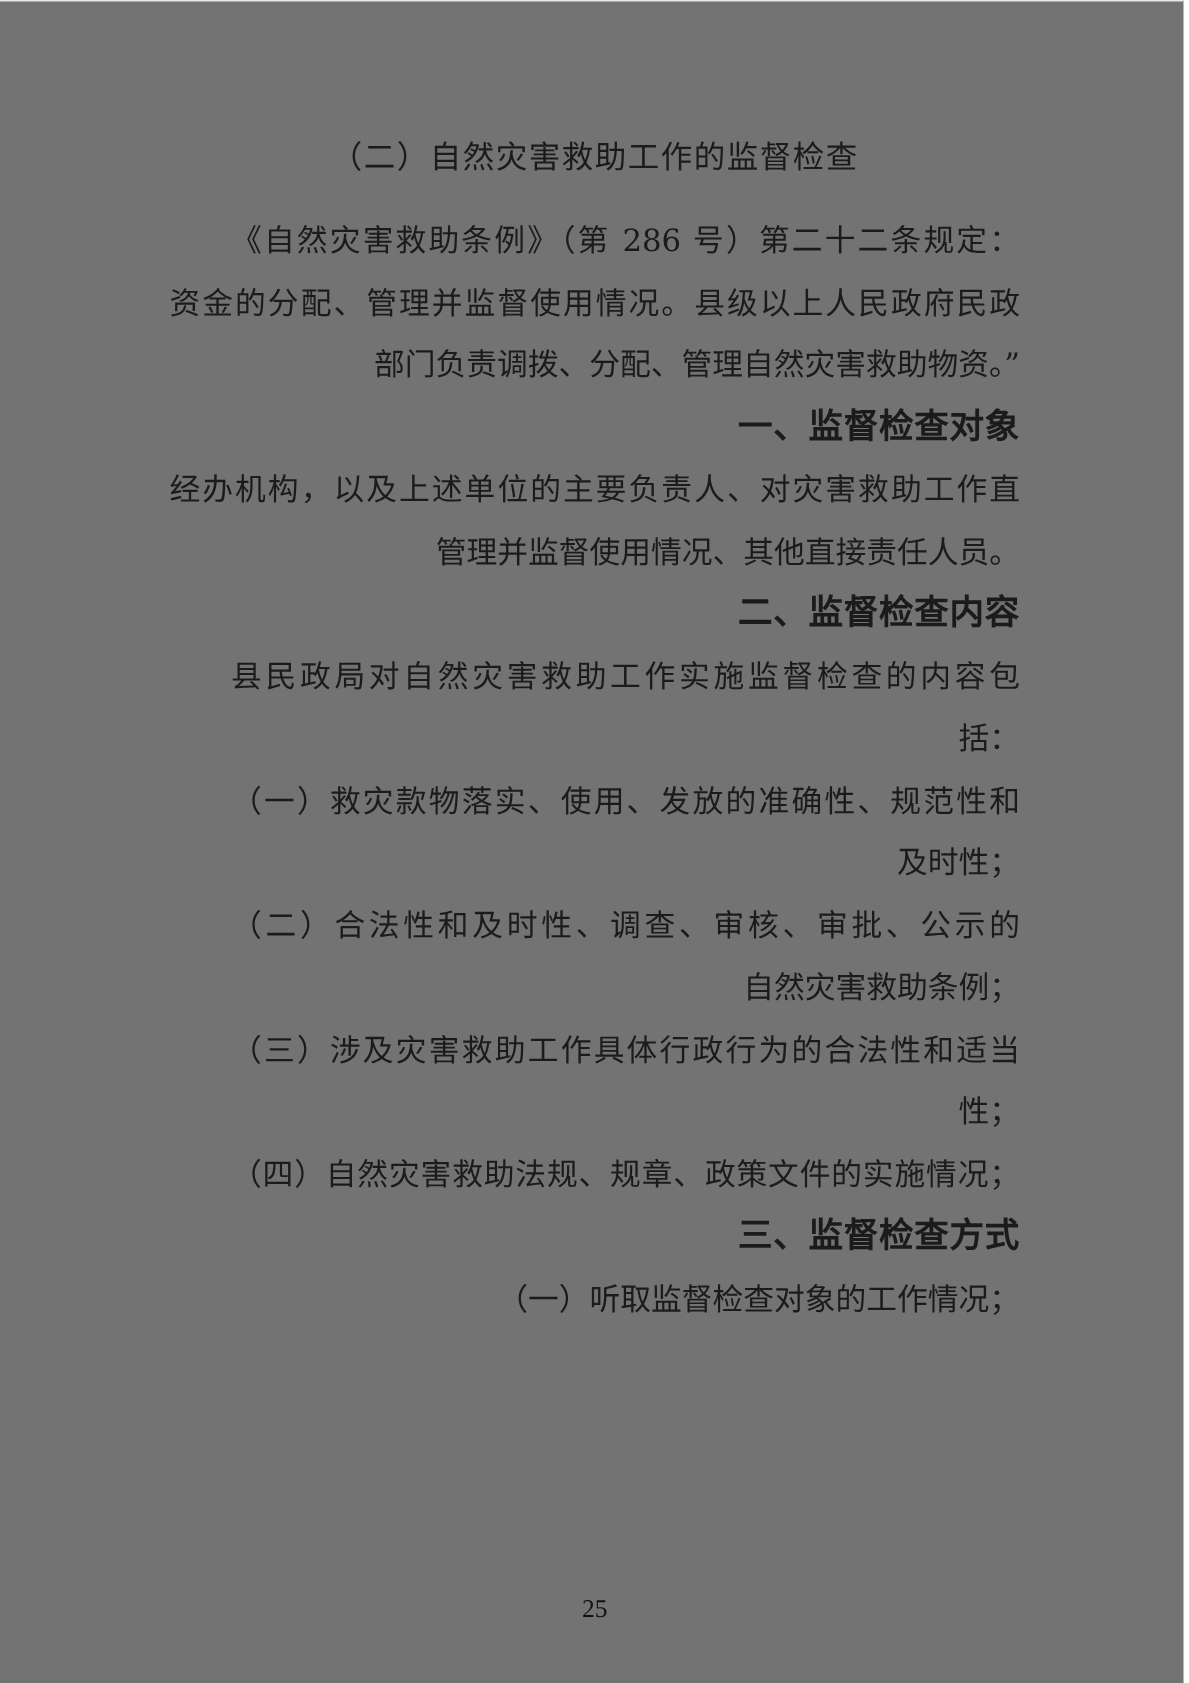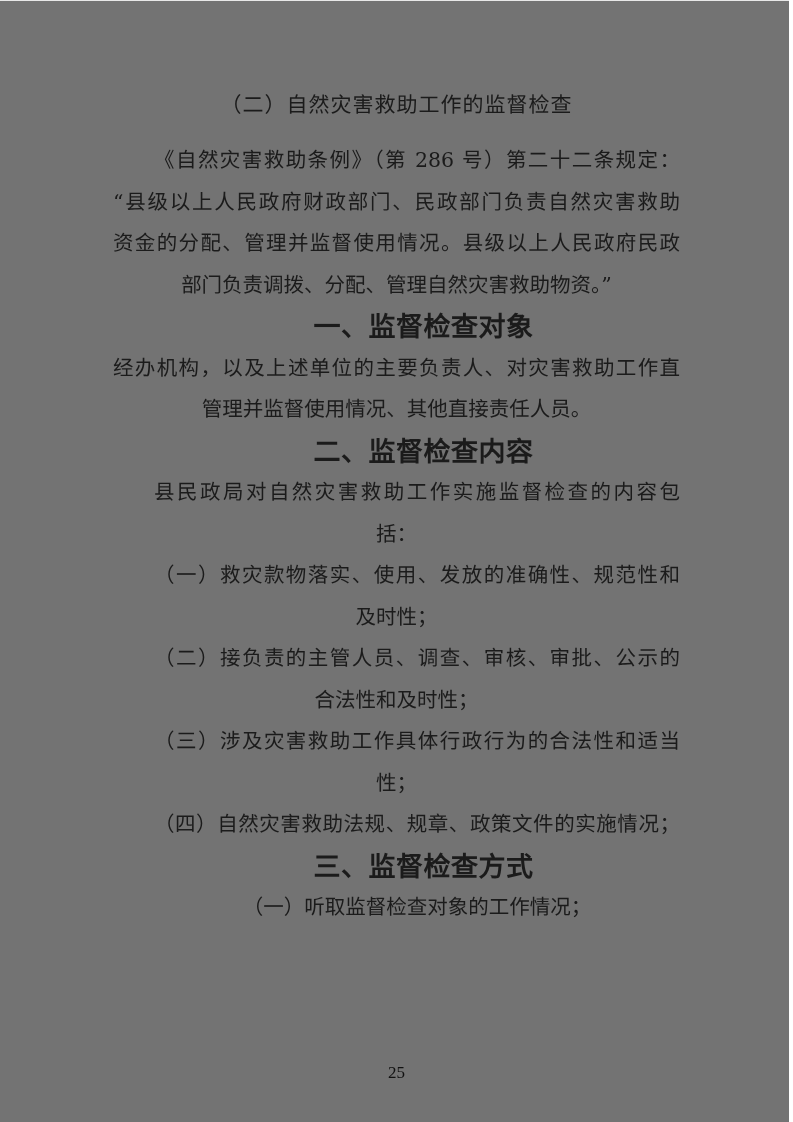--- a/index.html
+++ b/index.html
@@ -30,33 +30,33 @@
     text-align: center;
     letter-spacing: 1px;
     margin-bottom: 13.5px;
     font-weight: 400;
   }
   .line {
     height: 41.5px;
     line-height: 41.5px;
     font-size: 20.5px;
     white-space: normal;
-    text-align: center;
+    text-align: right;
   }
   .line.justify {
     text-align: justify;
     text-align-last: justify;
   }
   .line.indent {
     text-indent: 2em;
   }
   .line.heading {
     font-family: "DejaVu Sans", "Liberation Sans", sans-serif;
     font-weight: 700;
-    font-size: 27px;
+    font-size: 23px;
     text-indent: 2em;
     letter-spacing: 0.5px;
   }
   .page-number {
     position: absolute;
     top: 1032px;
     left: 0;
     width: 793px;
     height: 24px;
     line-height: 24px;
@@ -68,33 +68,32 @@
   }
 </style>
 </head>
 <body>
 
 <div class="page">
   <div class="content">
     <div class="doc-title">（二）自然灾害救助工作的监督检查</div>
     <div>
         <div class="line indent justify">《自然灾害救助条例》（第 286 号）第二十二条规定：</div>
-        <div class="line justify">“县级以上人民政府财政部门、民政部门负责自然灾害救助</div>
         <div class="line justify">资金的分配、管理并监督使用情况。县级以上人民政府民政</div>
         <div class="line">部门负责调拨、分配、管理自然灾害救助物资。”</div>
         <div class="line heading">一、监督检查对象</div>
         <div class="line justify">经办机构，以及上述单位的主要负责人、对灾害救助工作直</div>
         <div class="line">管理并监督使用情况、其他直接责任人员。</div>
         <div class="line heading">二、监督检查内容</div>
         <div class="line indent justify">县民政局对自然灾害救助工作实施监督检查的内容包</div>
         <div class="line">括：</div>
         <div class="line indent justify">（一）救灾款物落实、使用、发放的准确性、规范性和</div>
         <div class="line">及时性；</div>
-        <div class="line indent justify">（二）接负责的主管人员、调查、审核、审批、公示的</div>
-        <div class="line">合法性和及时性；</div>
+        <div class="line indent justify">（二）合法性和及时性、调查、审核、审批、公示的</div>
+        <div class="line">自然灾害救助条例；</div>
         <div class="line indent justify">（三）涉及灾害救助工作具体行政行为的合法性和适当</div>
         <div class="line">性；</div>
         <div class="line indent justify">（四）自然灾害救助法规、规章、政策文件的实施情况；</div>
         <div class="line heading">三、监督检查方式</div>
         <div class="line indent">（一）听取监督检查对象的工作情况；</div>
       </div>
   </div>
   <div class="page-number">25</div>
 </div>
 

